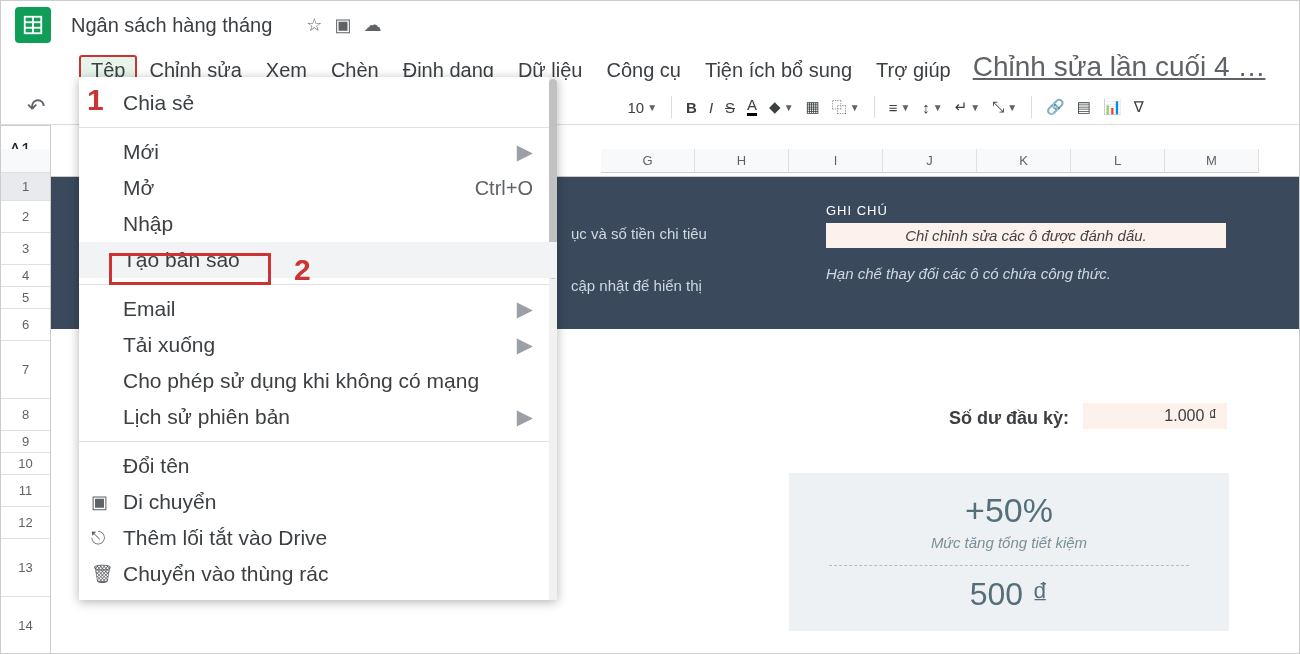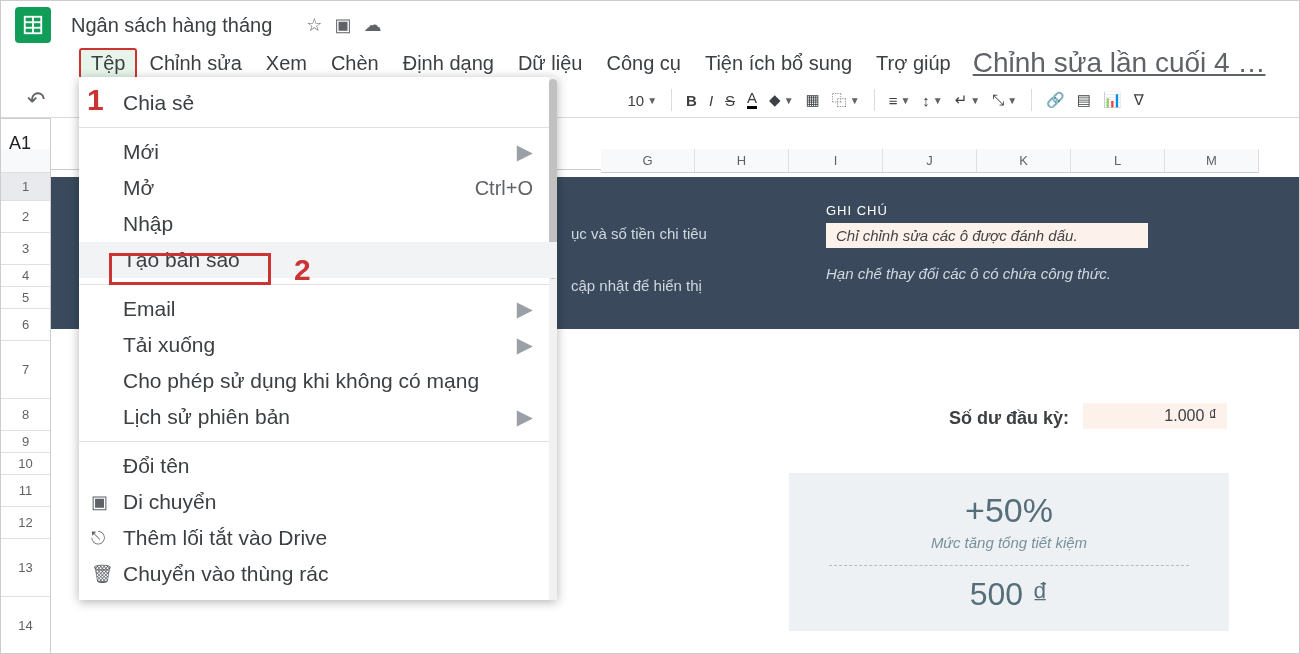--- a/index.html
+++ b/index.html
@@ -21,21 +21,21 @@
     width:36px;height:36px;
     background:#0f9d58;border-radius:4px;
     display:flex;align-items:center;justify-content:center;
     margin-right:20px;
   }
   .logo svg { width:22px;height:22px;fill:#fff; }
   .doc-title { font-size:20px; color:#3c4043; margin-right:28px; }
   .title-ico { color:#5f6368; font-size:18px; margin:0 6px; cursor:pointer; }
   
   .menubar { display:flex; align-items:center; padding: 2px 10px 4px 78px; font-size:20px; color:#3c4043; gap:0;}
-  .menubar .m { padding:4px 12px; cursor:pointer; border-radius:3px; white-space:nowrap;}
+  .menubar .m { padding:4px 12px; cursor:pointer; border-radius:3px; white-space:nowrap;margin-top:8px;}
   .menubar .m.active { background:#e6f4ea; border:2px solid #c33; padding:2px 10px; }
   .menubar .lastedit { color:#5f6368; text-decoration:underline; font-size:28px; margin-left:10px;}
   
   .toolbar-area { display:flex; align-items:center; padding:4px 8px; border-bottom:1px solid #dadce0; }
   .undo-ico { font-size:22px; color:#5f6368; margin:0 18px; }
   .toolbar-right { display:flex; align-items:center; gap:4px; font-size:15px; color:#3c4043; margin-left:560px;}
   .tb-sep { width:1px; height:22px; background:#dadce0; margin:0 6px;}
   .tb-item { display:flex; align-items:center; gap:3px; padding:2px 4px; cursor:pointer; }
   .tb-item .drop { font-size:10px; color:#5f6368; }
   .tb-bold { font-weight:bold; }
@@ -77,21 +77,21 @@
   .rowheads div.tall { height:58px; }
   .colheads { position:absolute; left:600px; top:0; right:0; height:24px; display:flex; background:#fff; z-index:5;}
   .colheads div { flex:0 0 94px; border-right:1px solid #e0e0e0; border-bottom:1px solid #ccc; font-size:13px; color:#5f6368; display:flex; align-items:center; justify-content:center; background:#f8f9fa;}
   .content-area { position:absolute; left:50px; top:24px; right:0; bottom:0; }
   .dark-band {
     position:absolute; left:0px; top:4px; right:0; height:152px; background:#3a4a5c;
   }
   .dark-band .hint1 { position:absolute; left:520px; top:48px; color:#cfd8df; font-size:15px;}
   .dark-band .hint2 { position:absolute; left:520px; top:100px; color:#cfd8df; font-size:15px;}
   .dark-band .ghdr { position:absolute; left:775px; top:26px; color:#fff; font-size:13px; letter-spacing:1px;}
-  .dark-band .editbox { position:absolute; left:775px; top:46px; width:322px; background:#fdf1ec; color:#444; font-style:italic; font-size:15px; padding:4px 10px;}
+  .dark-band .editbox { position:absolute; left:775px; top:46px; width:400px; background:#fdf1ec; color:#444; font-style:italic; font-size:15px; padding:4px 10px;text-align:center;}
   .dark-band .note2 { position:absolute; left:775px; top:88px; color:#cfd8df; font-style:italic; font-size:15px;}
   .bal-label { position:absolute; right:230px; top:235px; font-size:18px; font-weight:bold; color:#3c4043;}
   .bal-val { position:absolute; right:72px; top:230px; width:144px; text-align:right; background:#fdf1ec; padding:4px 10px; font-size:16px; color:#3c4043;}
   .card {
     position:absolute; right:70px; top:300px; width:440px; background:#eef1f4; padding:18px 10px; text-align:center;
   }
   .card .big { font-size:34px; color:#546e7a; font-weight:500;}
   .card .sub { font-size:15px; color:#78909c; font-style:italic; padding:4px 0 10px;}
   .card .line { height:1px; border-top:1px dashed #b0bec5; margin:4px 30px 10px;}
   .card .amt { font-size:32px; color:#546e7a; }

